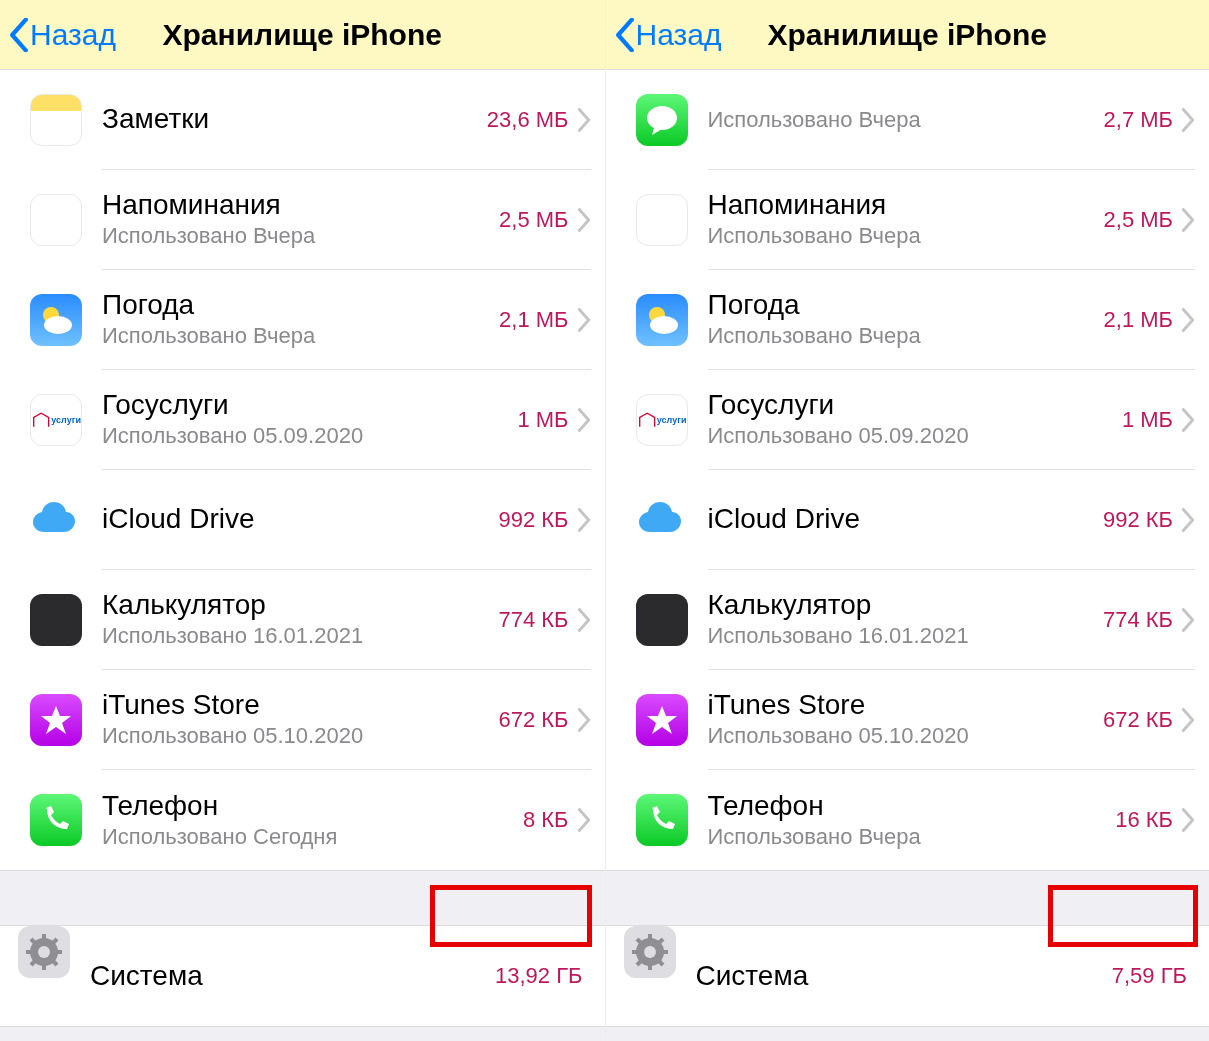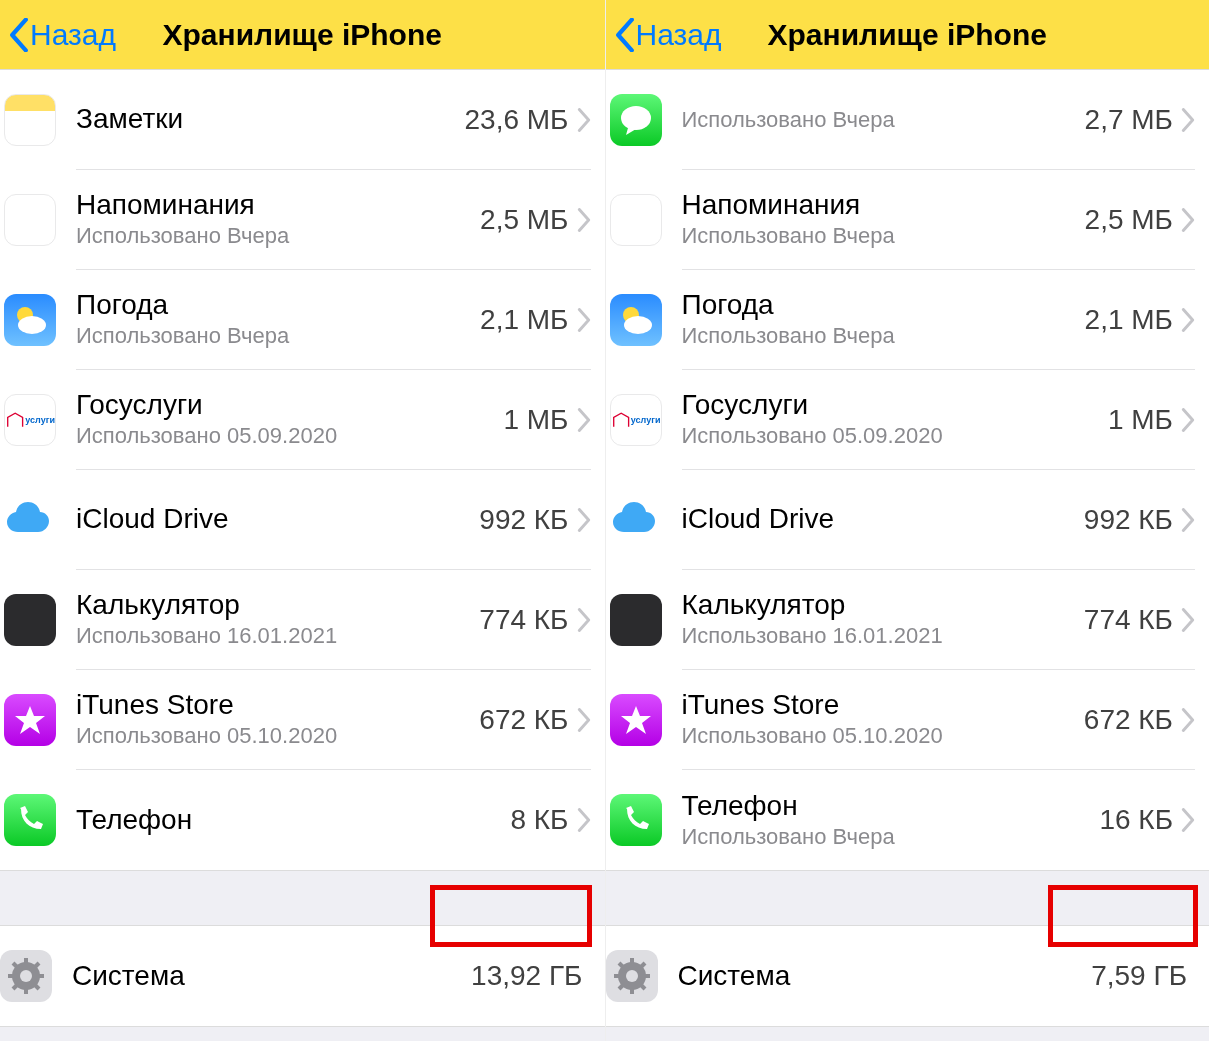--- a/index.html
+++ b/index.html
@@ -1,37 +1,37 @@
 <!DOCTYPE html>
 <html><head>
 <meta charset="utf-8">
 <style>
   * { box-sizing: border-box; margin: 0; padding: 0; }
   html, body { width: 1209px; height: 1041px; font-family: -apple-system, "Helvetica Neue", Arial, sans-serif; background: #fff; }
   body { display: flex; }
   .pane { width: 604.5px; height: 1041px; background: #fff; display: flex; flex-direction: column; }
   .pane + .pane { border-left: 1px solid #eee; }
-  .header { height: 70px; background: #fde047; border-bottom: 1px solid #dcdcdc; position: relative; display: flex; align-items: center; }
+  .header { height: 70px; background: #fef9c3; border-bottom: 1px solid #dcdcdc; position: relative; display: flex; align-items: center; }
   .back { display: flex; align-items: center; color: #007aff; font-size: 30px; padding-left: 8px; cursor: pointer; }
   .back svg { width: 22px; height: 34px; }
   .title { position: absolute; left: 0; right: 0; text-align: center; font-size: 30px; font-weight: 600; color: #000; pointer-events: none; }
   .list { background: #fff; }
-  .row { display: flex; align-items: center; height: 100px; padding-left: 4px; padding-right: 14px; cursor: pointer; }
+  .row { display: flex; align-items: center; height: 100px; padding-left: 30px; padding-right: 14px; cursor: pointer; }
   .iconwrap { width: 52px; height: 52px; border-radius: 12px; flex-shrink: 0; display: flex; align-items: center; justify-content: center; overflow: hidden; }
   .rowmain { flex: 1; display: flex; align-items: center; margin-left: 20px; height: 100%; border-bottom: 1px solid #e2e2e4; }
   .row:last-child .rowmain { border-bottom: none; align-items: center; }
   .labels { flex: 1; display: flex; flex-direction: column; justify-content: center; }
   .app-name { font-size: 28px; color: #000; line-height: 1.15; }
   .app-sub  { font-size: 22px; color: #8a8a8e; line-height: 1.2; margin-top: 2px; }
-  .size { font-size: 28px; color: #404040; margin-right: 8px; white-space: nowrap; }
+  .size { font-size: 22px; color: #be185d; margin-right: 8px; white-space: nowrap; }
   .chev { color: #c5c5c9; }
   .chev svg { width: 14px; height: 24px; display: block; }
   .gap { height: 56px; background: #efeff4; border-top: 1px solid #dcdcdc; border-bottom: 1px solid #dcdcdc; }
   .sys-section { background: #fff; }
-  .sys-row { display: flex; align-items: center; height: 100px; padding-right: 14px; }
+  .sys-row { display: flex; height: 100px; padding-left: 18px; padding-right: 14px; }
   .sys-row .rowmain { border-bottom: none; }
   .bottomgap { flex: 1; background: #efeff4; border-top: 1px solid #dcdcdc; }
   .hl { position: absolute; border: 5px solid #e60000; pointer-events: none; }
   
   .ic-notes { background: linear-gradient(#ffe066 0 32%, #fff 32% 100%); border:1px solid #e9e9ea;}
   .ic-messages { background: linear-gradient(#5df777,#0bc926); }
   .ic-reminders { background:#fff; border:1px solid #e9e9ea; display:flex; flex-direction:column; justify-content:space-around; padding:8px 6px;}
   .ic-reminders span{height:5px;border-radius:3px;}
   .ic-weather { background: linear-gradient(#2a8cff,#6fc1ff); }
   .ic-gos { background:#fff; border:1px solid #e9e9ea; color:#d03; font-size:11px; font-weight:600; text-align:center; line-height:1;}
@@ -200,20 +200,21 @@
     </div>
     <div class="row">
       <div class="iconwrap ic-phone">
           <svg width="30" height="30" viewBox="0 0 30 30">
             <path d="M6 4c0 12 8 20 20 20l2-5-6-3-3 3c-4-2-7-5-9-9l3-3-3-6-5 2z" fill="#fff"></path>
           </svg>
         </div>
       <div class="rowmain">
         <div class="labels">
             <div class="app-name">Телефон</div>
+            <div class="app-sub">Использовано Сегодня</div>
           </div>
         <div class="size">8 КБ</div>
         <div class="chev">
             <svg viewBox="0 0 12 20">
               <polyline points="2,1 10,10 2,19" fill="none" stroke="#c5c5c9" stroke-width="2.5" stroke-linecap="round" stroke-linejoin="round"></polyline>
             </svg>
           </div>
       </div>
     </div>
   </div>

